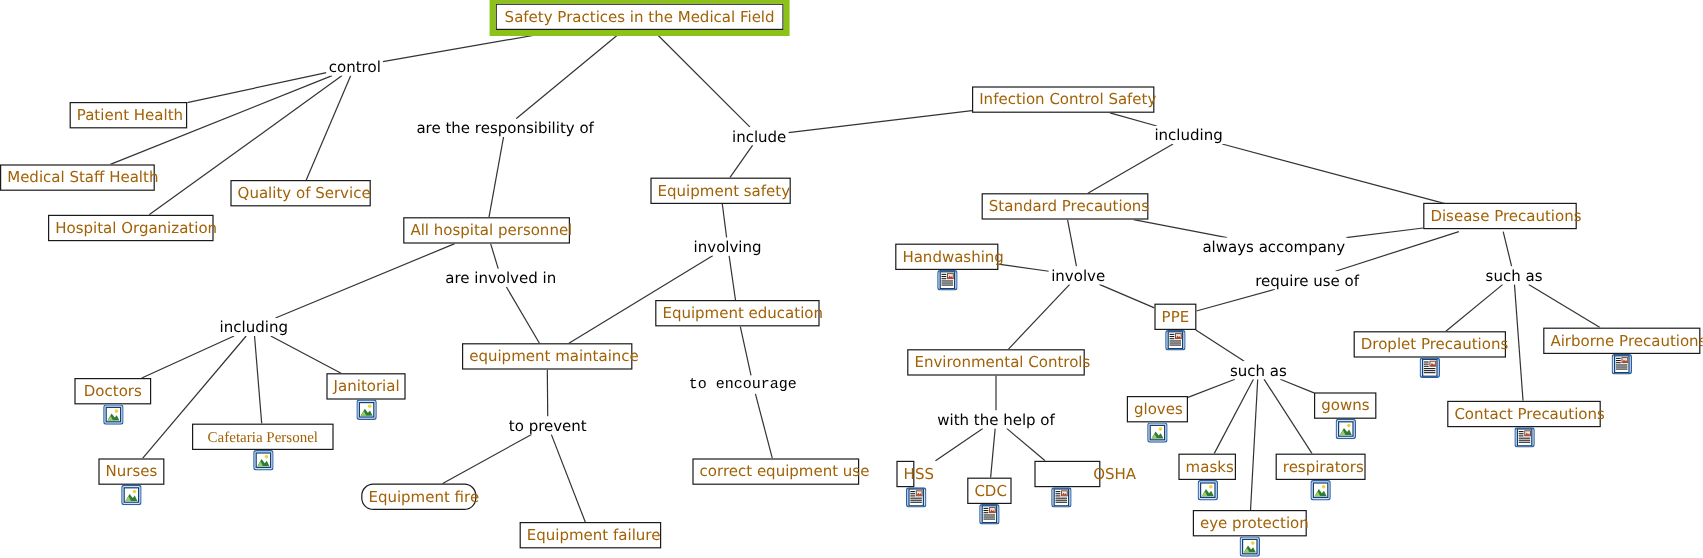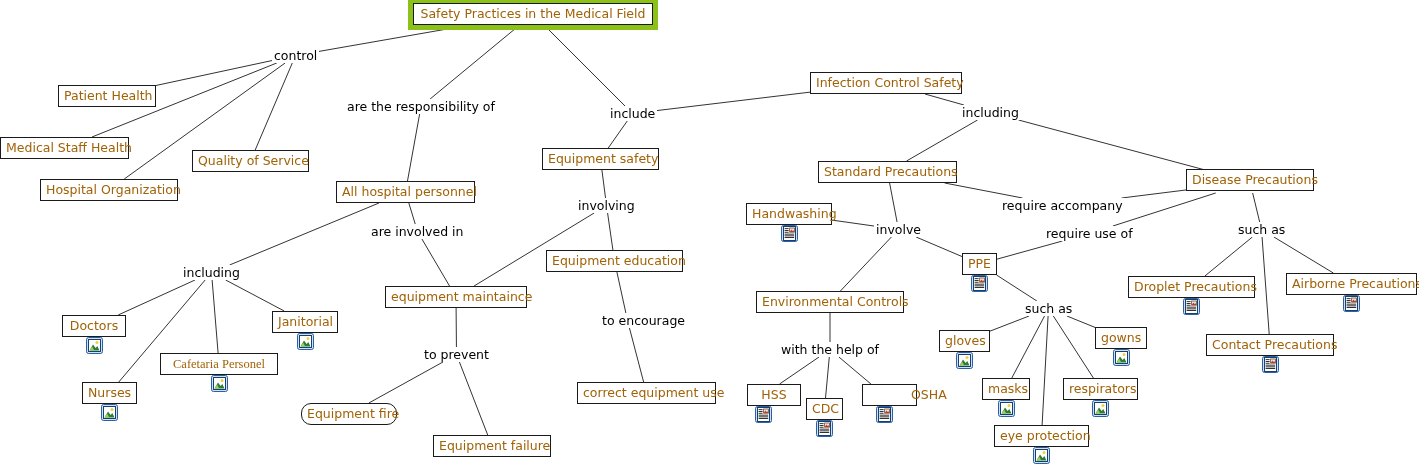--- a/index.html
+++ b/index.html
@@ -202,21 +202,21 @@
             <rect x="3.6" y="3.2" width="4" height="0.9"></rect>
             <rect x="3.6" y="5" width="4" height="0.9"></rect>
             <rect x="3.6" y="6.8" width="4" height="0.9"></rect>
             <rect x="3.6" y="8.7" width="9.6" height="0.9"></rect>
             <rect x="3.6" y="10.4" width="9.6" height="0.9"></rect>
             <rect x="3.6" y="12.1" width="9.6" height="0.9"></rect>
           </g>
         </svg>
       </div>
       <div class="node" style="left: 756px; top: 291px; width: 148px;">Environmental Controls</div>
-      <div class="node" style="left: 747px; top: 384px; width: 54px;">HSS</div>
+      <div class="node" style="left: 747px; top: 384px; width: 15px;">HSS</div>
       <div class="attach" style="left: 755px; top: 406px;">
         <svg width="17" height="17" viewBox="0 0 17 17">
           <rect x="0.5" y="0.5" width="16" height="16" rx="2" fill="#cfe3f7" stroke="#2b5fa8" stroke-width="1"></rect>
           <rect x="2.5" y="1.5" width="12" height="14" fill="#ffffff" stroke="#16406e" stroke-width="1"></rect>
           <rect x="8.6" y="3" width="4.8" height="4.2" fill="#e8e8e8" stroke="#7a4a2a" stroke-width="0.8"></rect>
           <path d="M8.8 7 L10.3 4.6 L11.4 6 L12.2 5.1 L13.2 7 Z" fill="#c0392b"></path>
           <g fill="#1a1a1a">
             <rect x="3.6" y="3.2" width="4" height="0.9"></rect>
             <rect x="3.6" y="5" width="4" height="0.9"></rect>
             <rect x="3.6" y="6.8" width="4" height="0.9"></rect>
@@ -363,22 +363,22 @@
       </div>
     </div>
   <div id="labels-layer">
       <div class="link-label" style="left: 272px; top: 48px;">control</div>
       <div class="link-label" style="left: 345px; top: 99px;">are the responsibility of</div>
       <div class="link-label" style="left: 608px; top: 106px;">include</div>
       <div class="link-label" style="left: 369px; top: 224px;">are involved in</div>
       <div class="link-label" style="left: 181px; top: 265px;">including</div>
       <div class="link-label" style="left: 422px; top: 347px;">to prevent</div>
       <div class="link-label" style="left: 576px; top: 198px;">involving</div>
-      <div class="link-label" style="left: 600px; top: 313px;">to encourage</div>
+      <div class="link-label" style="left: 572px; top: 313px; font-family: Liberation Mono, monospace;">to encourage</div>
       <div class="link-label" style="left: 960px; top: 105px;">including</div>
-      <div class="link-label" style="left: 1000px; top: 198px;">require accompany</div>
+      <div class="link-label" style="left: 1000px; top: 198px;">always accompany</div>
       <div class="link-label" style="left: 874px; top: 222px;">involve</div>
       <div class="link-label" style="left: 1044px; top: 226px;">require use of</div>
       <div class="link-label" style="left: 779px; top: 342px;">with the help of</div>
       <div class="link-label" style="left: 1023px; top: 301px;">such as</div>
       <div class="link-label" style="left: 1236px; top: 222px;">such as</div>
     </div>
 </div>
 
 </body></html>

